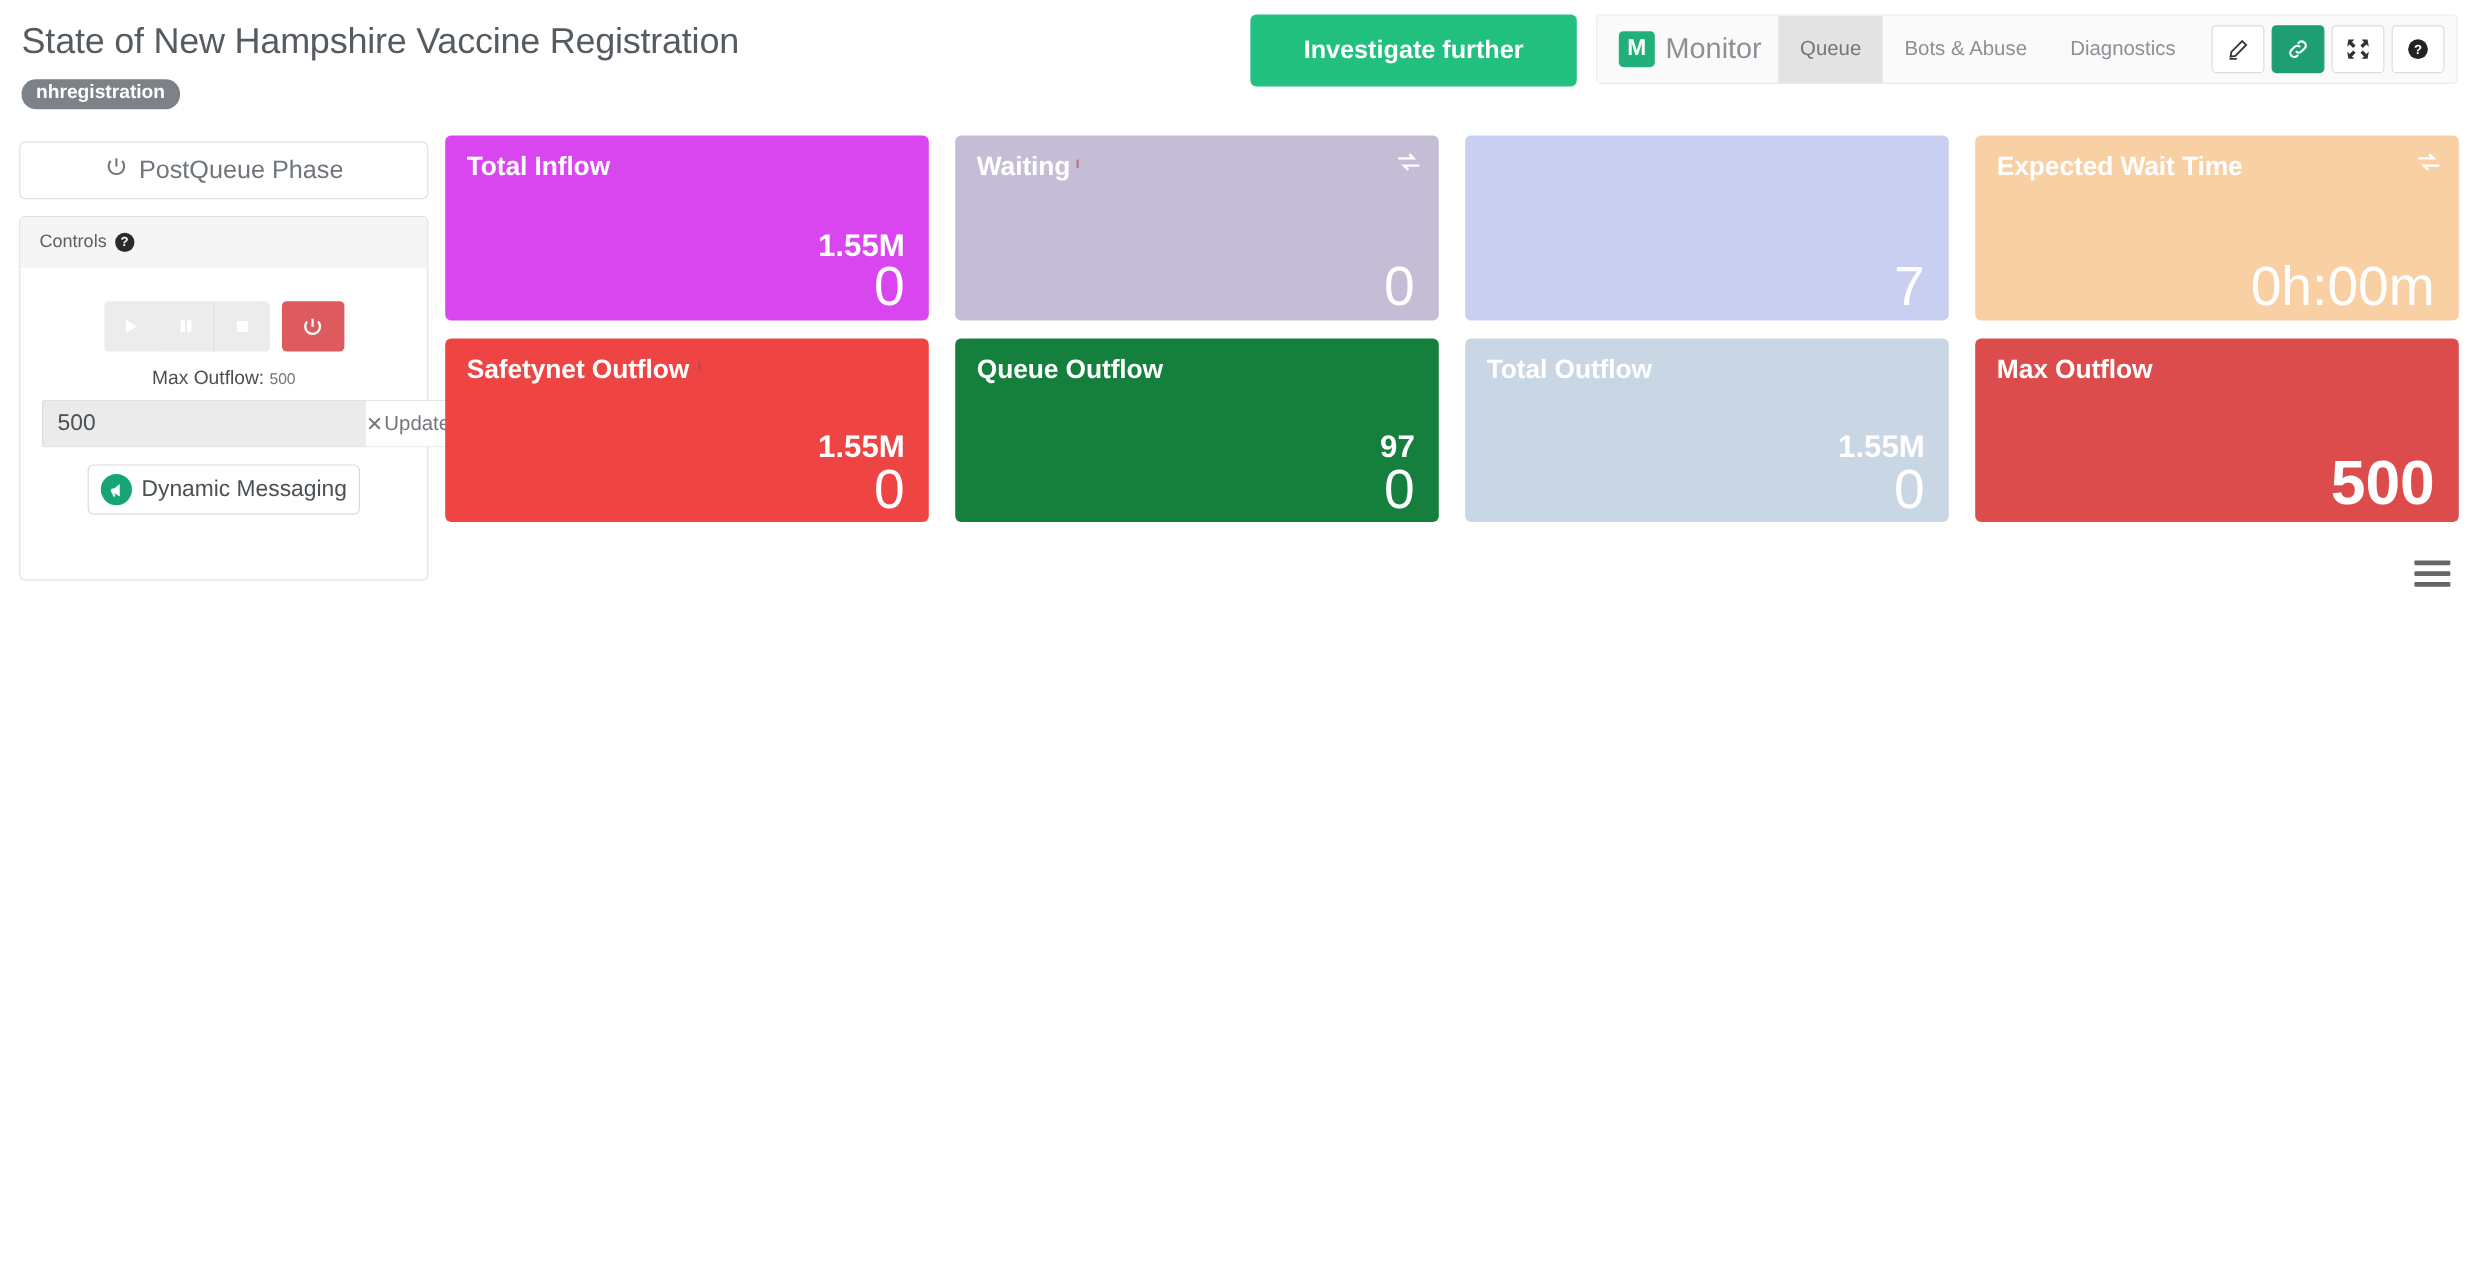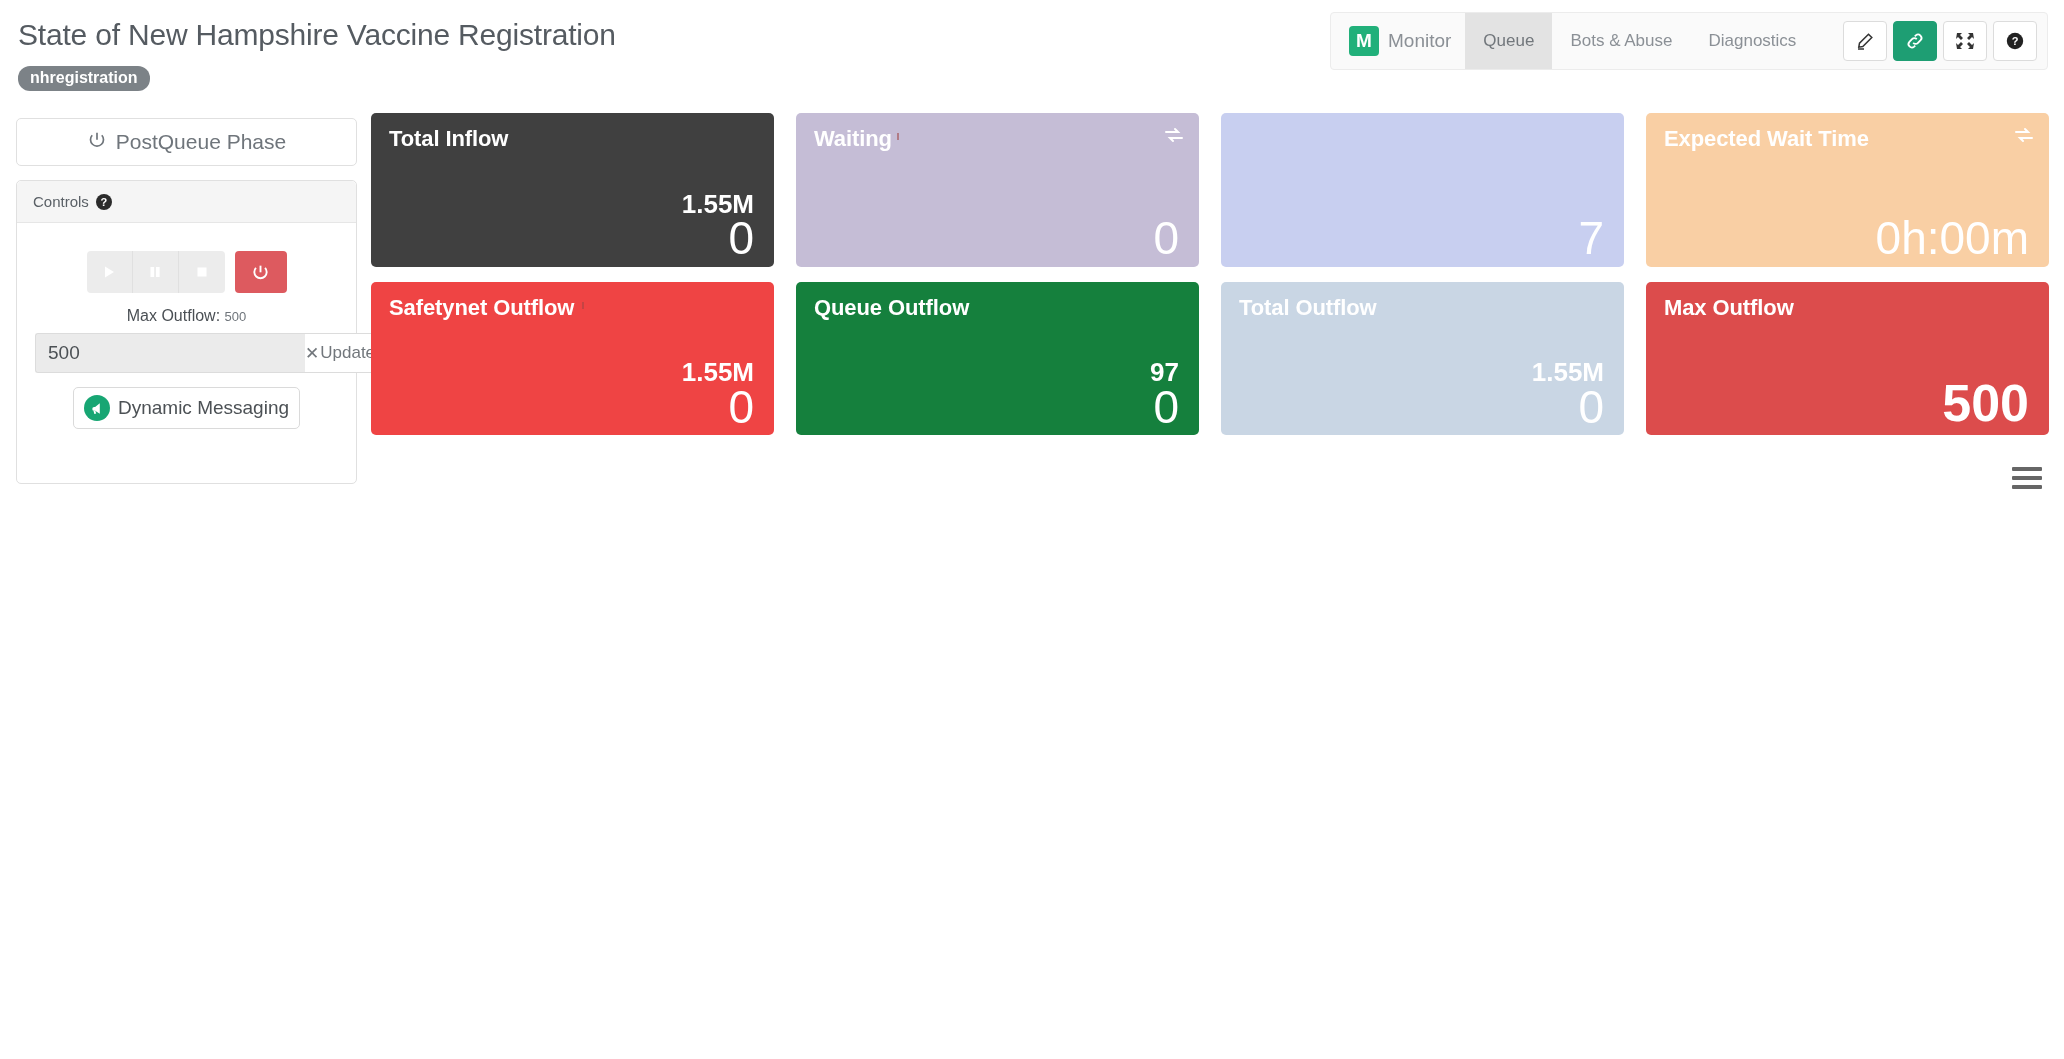--- a/index.html
+++ b/index.html
@@ -40,21 +40,21 @@
     background: #fafafa; border: 1px solid #ececec;
     border-radius: 4px;
     display: flex; align-items: center;
   }
   .brand { display: flex; align-items: center; padding: 0 14px 0 18px; gap: 9px; }
   .brand-mark {
     width: 30px; height: 30px; background: #21b07a; border-radius: 4px;
     color: #fff; font-size: 19px; font-weight: 700;
     display: flex; align-items: center; justify-content: center;
   }
-  .brand-name { font-size: 19px; color: #8b9096; font-weight: 400; }
+  .brand-name { font-size: 24px; color: #8b9096; font-weight: 400; }
   .nav-tab {
     font-size: 17px; color: #8b9096; padding: 0 18px;
     height: 56px; display: flex; align-items: center; cursor: pointer;
     white-space: nowrap;
   }
   .nav-tab.active { background: #e3e3e3; color: #72777c; }
   .nav-icons { margin-left: auto; display: flex; gap: 6px; padding-right: 10px; }
   .nav-icon-btn {
     width: 44px; height: 40px; border: 1px solid #dcdcdc; border-radius: 4px;
     background: #fff; display: flex; align-items: center; justify-content: center;
@@ -173,20 +173,21 @@
   }
   .chart-menu span { display: block; height: 4px; background: #666; border-radius: 1px; }
 </style>
 </head>
 <body>
 
 <div class="header">
   <div class="page-title">State of New Hampshire Vaccine Registration</div>
   <div class="page-badge">nhregistration</div>
 
+  <button class="investigate-btn">Investigate further</button>
 
   <div class="navbar">
     <div class="brand">
       <div class="brand-mark">M</div>
       <div class="brand-name">Monitor</div>
     </div>
     <div class="nav-tab active">Queue</div>
     <div class="nav-tab">Bots &amp; Abuse</div>
     <div class="nav-tab">Diagnostics</div>
 
@@ -282,21 +283,21 @@
       <svg width="15" height="15" viewBox="0 0 16 16" fill="#fff">
         <path d="M11.5 2.5v11l-5-3h-1a2 2 0 010-4h1z"></path>
           <path d="M4.8 10.5l.9 3.3 2-.5-1-2.8z"></path>
       </svg>
     </span>
     <span>Dynamic Messaging</span>
   </div>
 </div>
 
 <div class="tiles" id="tiles">
-    <div class="tile" style="background: #404040;">
+    <div class="tile" style="background: #d946ef;">
       <div class="tile-title">Total Inflow</div>
       <div class="tile-sub">1.55M</div>
       <div class="tile-value">0</div>
     </div>
     <div class="tile" style="background: rgb(197, 189, 214);">
       <div class="tile-title">Waiting</div>
       <div class="tick-mark" style="left:101px;top:20px;"></div>
       <div class="tile-refresh"><svg width="22" height="20" viewBox="0 0 22 20" fill="none" stroke="#fff" stroke-width="2" stroke-linecap="round">
           <path d="M3 7h12l-3-3"></path>
           <path d="M19 13H7l3 3"></path>

